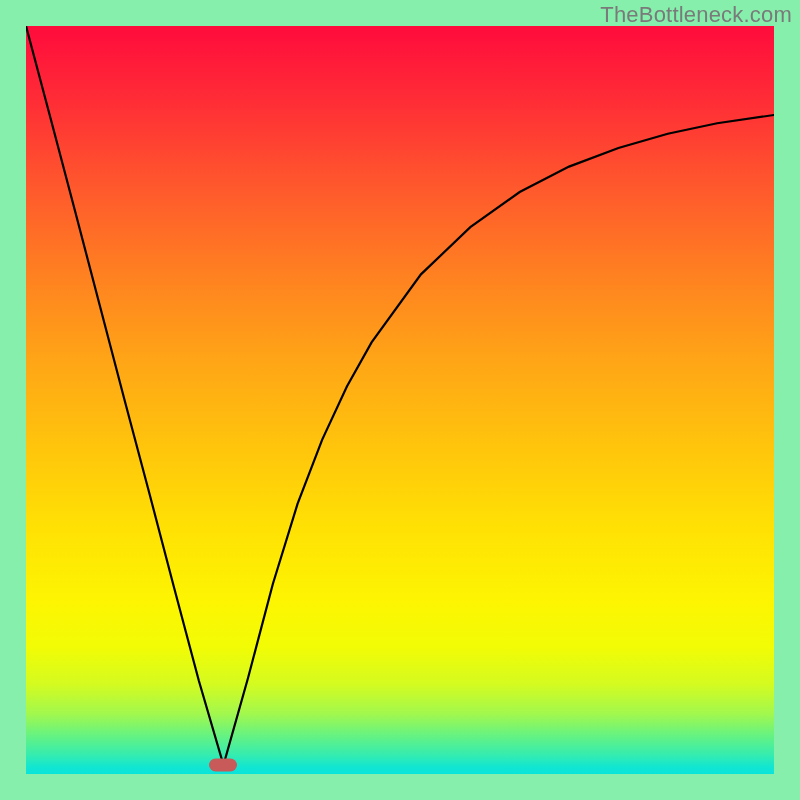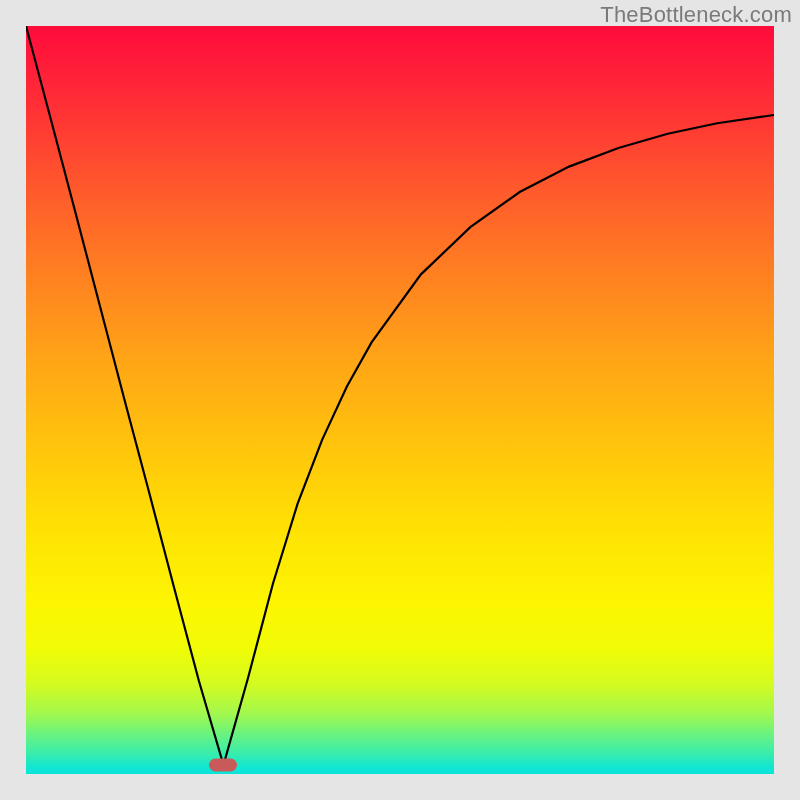--- a/index.html
+++ b/index.html
@@ -6,21 +6,21 @@
     margin: 0;
     padding: 0;
     width: 800px;
     height: 800px;
     overflow: hidden;
     font-family: Arial, Helvetica, sans-serif;
   }
   .frame {
     width: 800px;
     height: 800px;
-    background: #e5e5e5;
+    background: #86efac;
     position: relative;
   }
   .plot-area {
     position: absolute;
     left: 26px;
     top: 26px;
     width: 748px;
     height: 748px;
   }
   .gradient {

